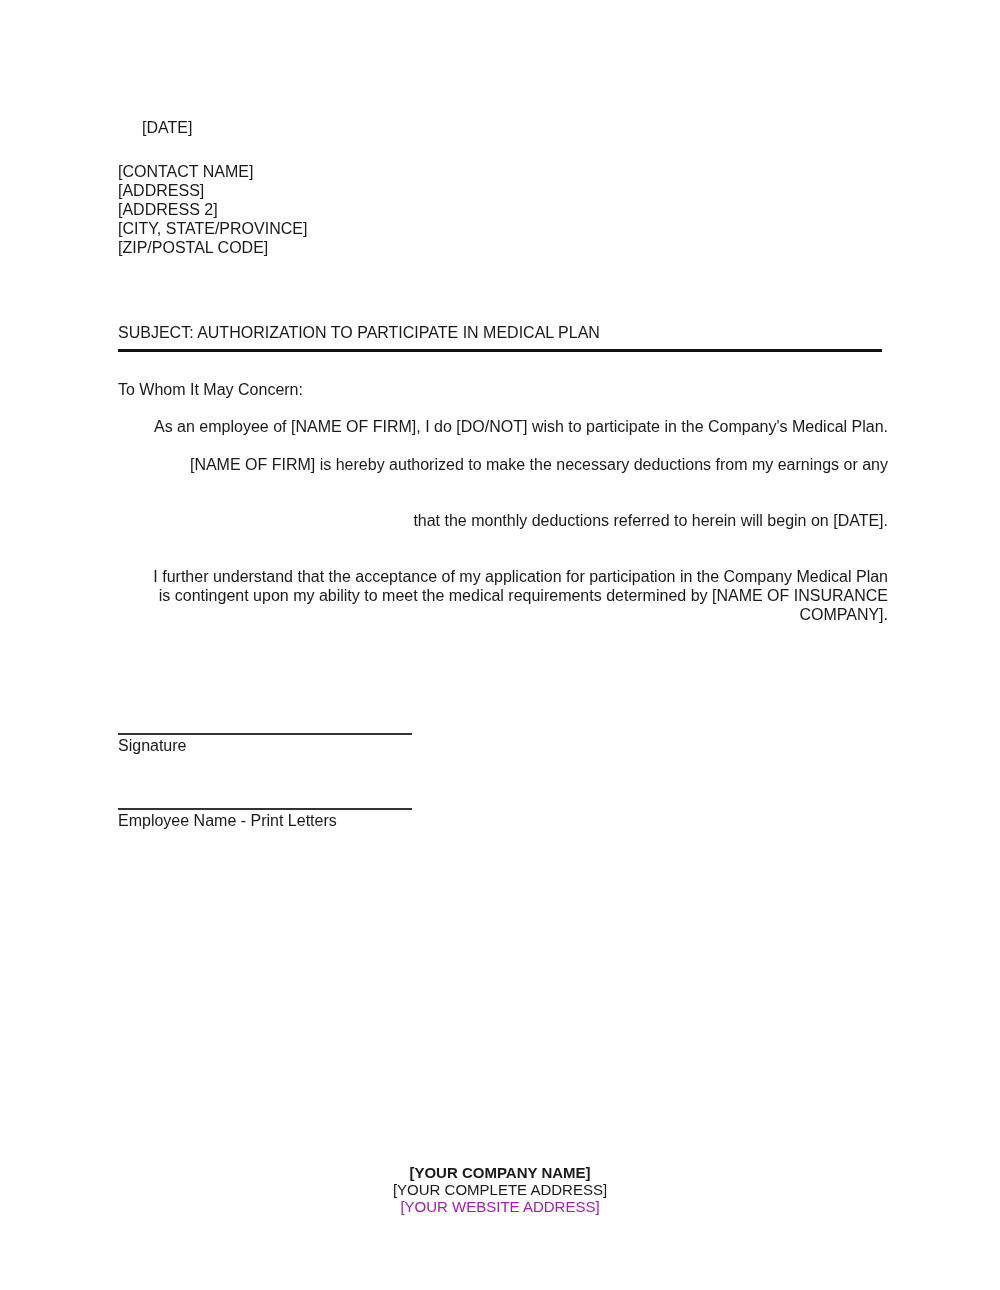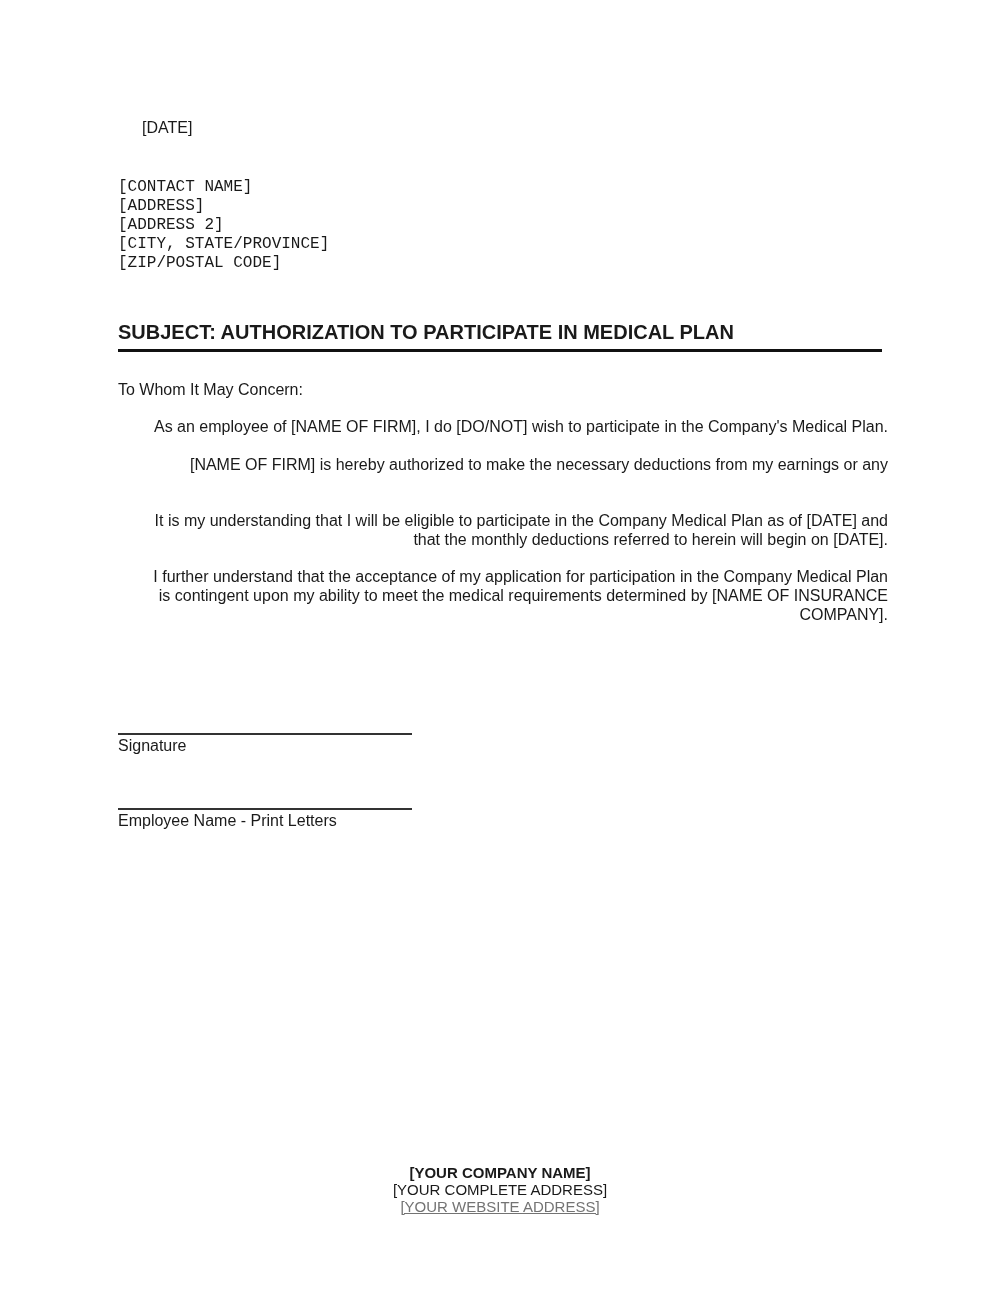--- a/index.html
+++ b/index.html
@@ -12,26 +12,26 @@
       height: 1290px;
       position: relative;
       font-family: "Liberation Sans", sans-serif;
       color: #1a1a1a;
       font-size: 16px;
       line-height: 19px;
       overflow: hidden;
     }
     .abs { position: absolute; }
     .date { left: 118px; top: 118px; margin-left: 24px; }
-    .address-block { left: 118px; top: 178px; font-family: Liberation Mono, monospace; }
+    .address-block { left: 118px; top: 162px; }
     .address-block div { height: 19px; }
     .subject {
       left: 118px; top: 323px;
-      font-weight: bold;
-      font-size: 20px;
+      font-weight: normal;
+      font-size: 16px;
     }
     .rule {
       left: 118px; top: 349px;
       width: 764px; height: 3px;
       background: #111111;
     }
     .salutation { left: 118px; top: 380px; }
     .para { left: 118px; width: 770px; text-align: right; }
     .para div { height: 19px; white-space: nowrap; }
     .p1 { top: 417px; }
@@ -47,22 +47,21 @@
     .sig2-line { top: 808px; }
     .sig2-label { left: 118px; top: 811px; }
     .footer {
       left: 0; top: 1164px; width: 1000px;
       text-align: center;
       font-size: 15px;
       line-height: 17px;
     }
     .footer .company { font-weight: bold; }
     .footer a {
-      color: #737373;
-      text-decoration: underline;
+      color: #a21caf;
     }
   </style>
 </head>
 <body>
 
 <div class="abs date">[DATE]</div>
 
 <div class="abs address-block">
   <div>[CONTACT NAME]</div>
   <div>[ADDRESS]</div>
@@ -78,21 +77,20 @@
 
 <div class="abs para p1">
   <div>As an employee of [NAME OF FIRM], I do [DO/NOT] wish to participate in the Company's Medical Plan.</div>
 </div>
 
 <div class="abs para p2">
   <div>[NAME OF FIRM] is hereby authorized to make the necessary deductions from my earnings or any</div>
 </div>
 
 <div class="abs para p3">
-  <div>It is my understanding that I will be eligible to participate in the Company Medical Plan as of [DATE] and</div>
   <div>that the monthly deductions referred to herein will begin on [DATE].</div>
 </div>
 
 <div class="abs para p4">
   <div>I further understand that the acceptance of my application for participation in the Company Medical Plan</div>
   <div>is contingent upon my ability to meet the medical requirements determined by [NAME OF INSURANCE</div>
   <div>COMPANY].</div>
 </div>
 
 <div class="abs sig-line sig1-line"></div>

